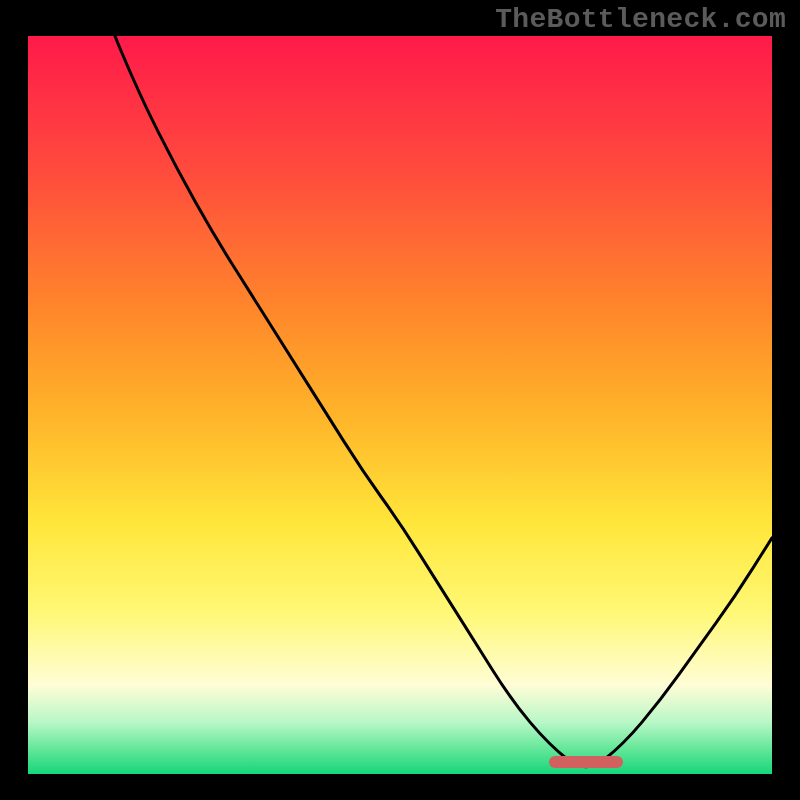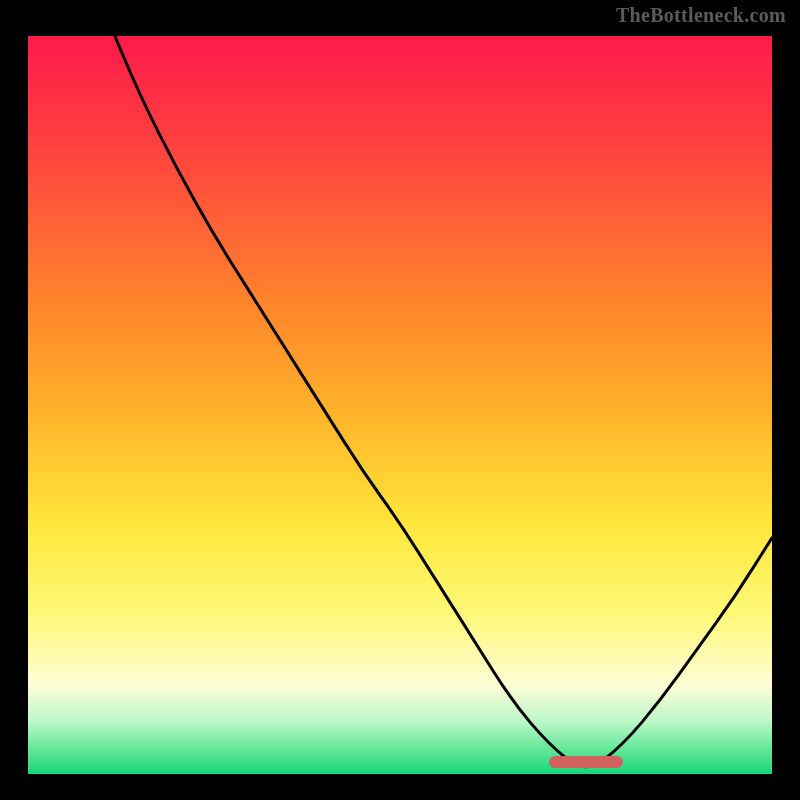--- a/index.html
+++ b/index.html
@@ -13,22 +13,22 @@
   .outer {
     position: relative;
     width: 800px;
     height: 800px;
     background: #000;
   }
   .watermark {
     position: absolute;
     top: 4px;
     right: 14px;
-    font-family: Liberation Serif, serif;
-    font-size: 20px;
+    font-family: Liberation Mono, monospace;
+    font-size: 28px;
     font-weight: 600;
     color: #5b5b5b;
     letter-spacing: 0.3px;
     user-select: none;
   }
   .plot {
     position: absolute;
     left: 28px;
     top: 36px;
     width: 744px;

